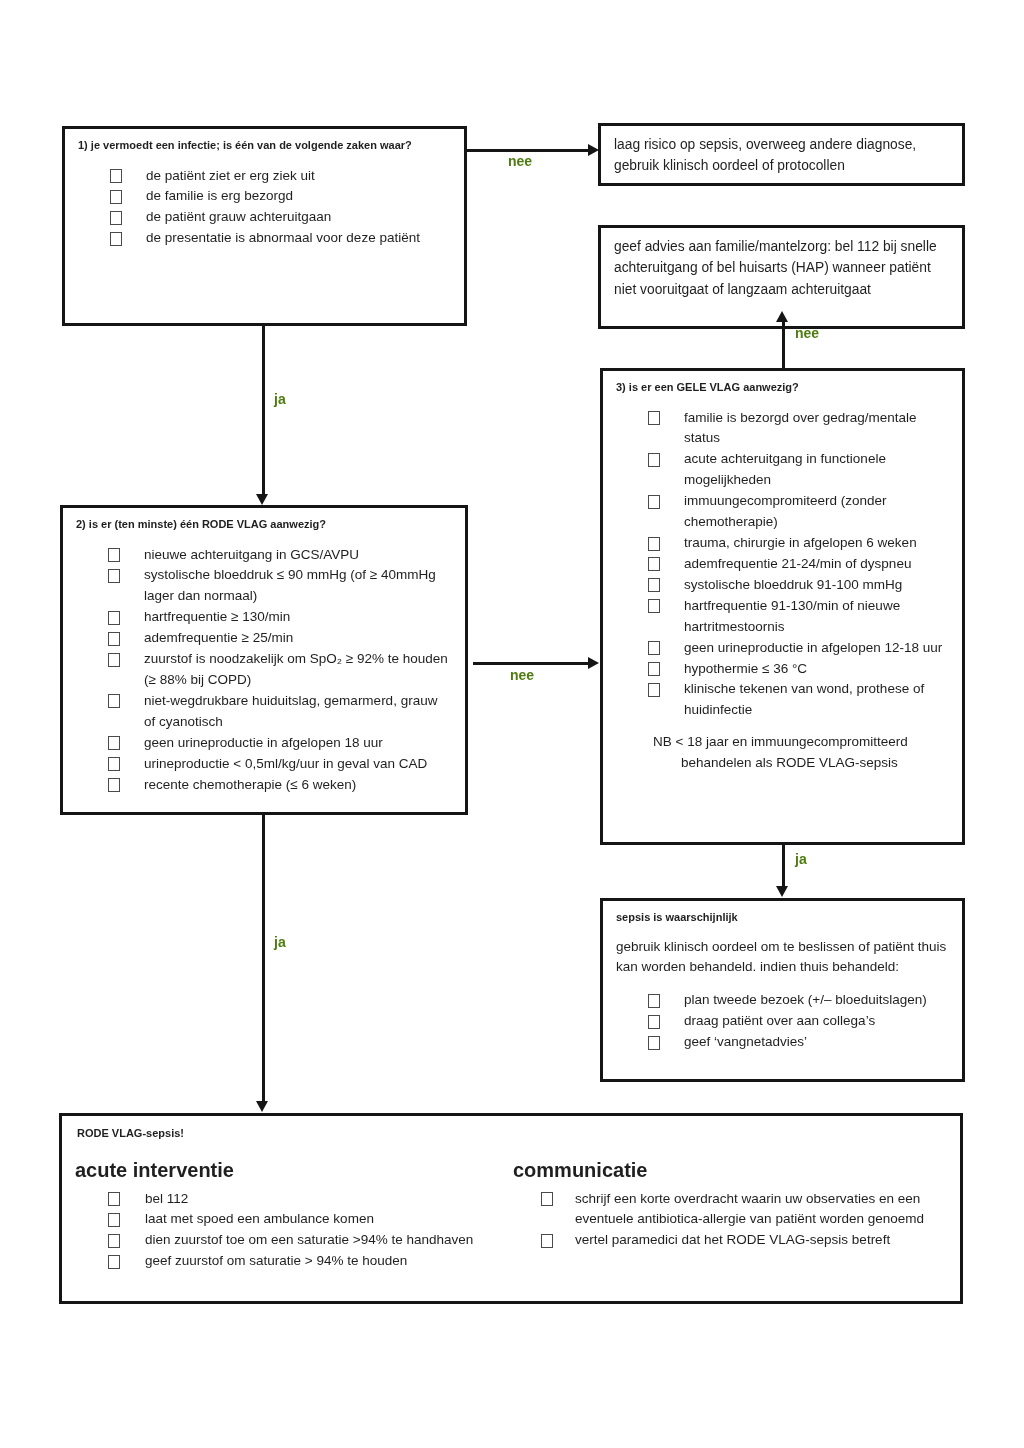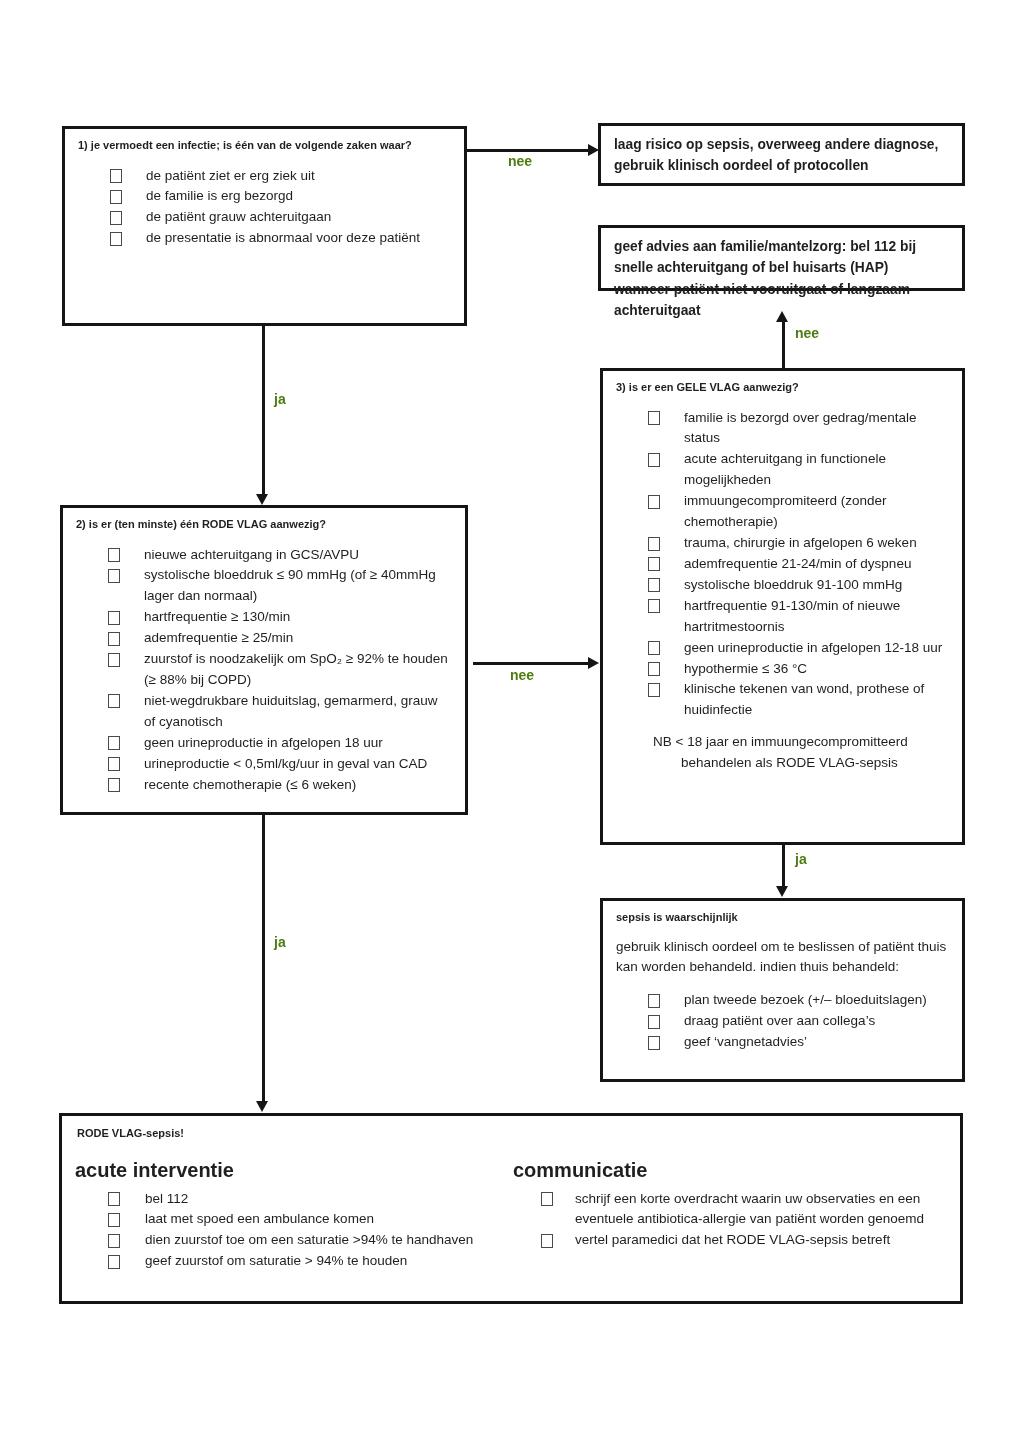--- a/index.html
+++ b/index.html
@@ -21,21 +21,20 @@
   }
   .box-title{
     font-weight:bold;
     font-size:11px;
     line-height:1.5;
     padding:8px 14px 0 13px;
   }
   .plain-text{
     padding:8px 16px 8px 13px;
     font-size:13.8px;
-    font-weight:bold;
   }
   .items{ margin-top:12px; padding-left:45px; padding-right:14px; }
   .item{ display:flex; align-items:flex-start; }
   .cb{
     flex:0 0 auto;
     width:10px;height:12px;
     border:1.4px solid #4a4a4a;
     margin-top:3.5px;
     margin-right:24px;
     background:#fff;
@@ -91,21 +90,21 @@
           <span class="cb"></span>
           <span class="txt">de presentatie is abnormaal voor deze patiënt</span>
         </div>
     </div>
   </div>
 
   <div class="box" style="left:598px;top:123px;width:367px;height:63px;">
     <div class="plain-text">laag risico op sepsis, overweeg andere diagnose, gebruik klinisch oordeel of protocollen</div>
   </div>
 
-  <div class="box" style="left:598px;top:225px;width:367px;height:66px;">
+  <div class="box" style="left:598px;top:225px;width:367px;height:104px;">
     <div class="plain-text">geef advies aan familie/mantelzorg: bel 112 bij snelle achteruitgang of bel huisarts (HAP) wanneer patiënt niet vooruitgaat of langzaam achteruitgaat</div>
   </div>
 
   <div class="box" style="left:60px;top:505px;width:408px;height:310px;">
     <div class="box-title">2) is er (ten minste) één RODE VLAG aanwezig?</div>
     <div class="items">
       <div class="item">
           <span class="cb"></span>
           <span class="txt">nieuwe achteruitgang in GCS/AVPU</span>
         </div>

